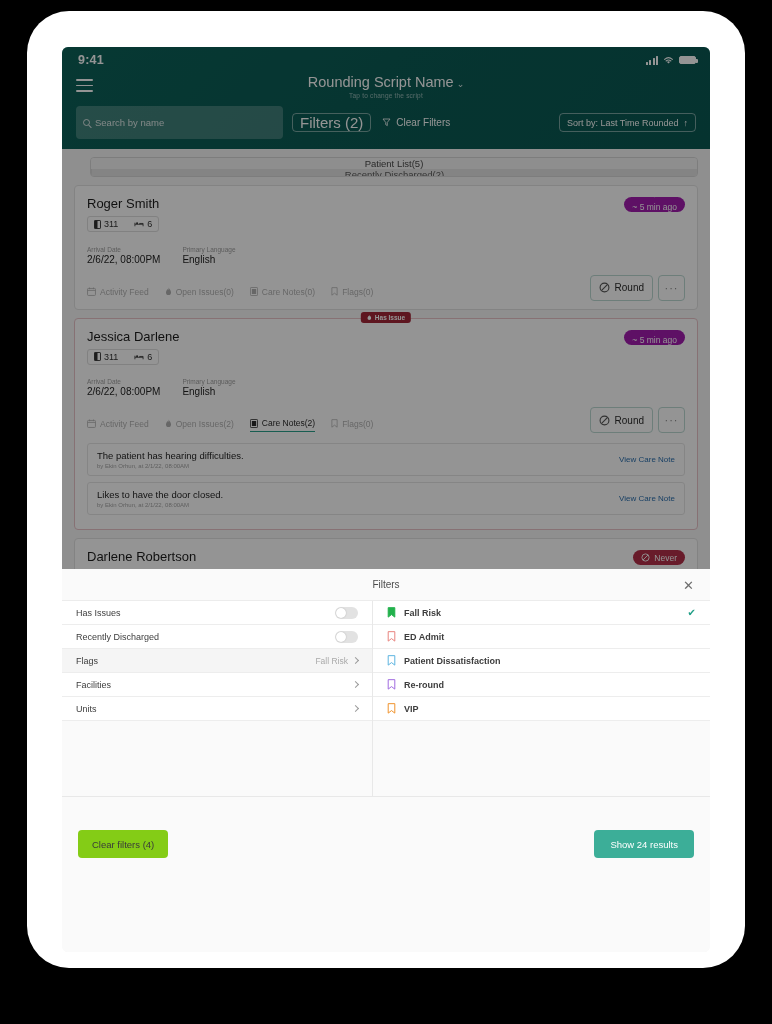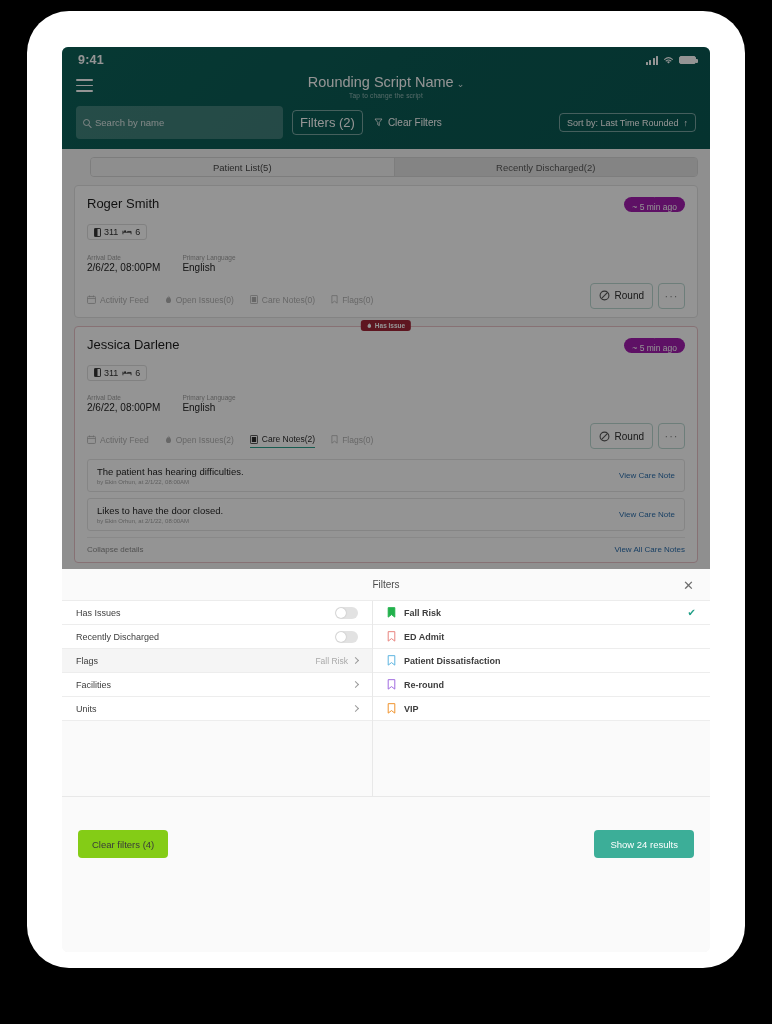--- a/index.html
+++ b/index.html
@@ -97,43 +97,44 @@
     width: 7px; height: 7px; border: 1.2px solid rgba(255,255,255,.8);
     border-radius: 50%; position: relative; flex: none;
   }
   .mag::after {
     content: ""; position: absolute; right: -3px; bottom: -2.2px;
     width: 4px; height: 1.2px; background: rgba(255,255,255,.8);
     transform: rotate(45deg); border-radius: 1px;
   }
   #search-placeholder { font-size: 9.5px; color: rgba(255,255,255,.82); }
   #filters-btn {
-    height: 25px; border: 1px solid rgba(255,255,255,.45); border-radius: 4px;
+    height: 19px; border: 1px solid rgba(255,255,255,.45); border-radius: 4px;
     display: flex; align-items: center; padding: 0 7px;
-    font-size: 13px; color: #fff; cursor: pointer;
+    font-size: 15px; color: #fff; cursor: pointer;
   }
   #clear-filters-btn {
     display: flex; align-items: center; gap: 5px;
     font-size: 10px; color: #fff; cursor: pointer; margin-left: 2px;
   }
   .funnel {
     width: 9px; height: 9px; position: relative; flex: none;
   }
   .funnel svg { display: block; }
   #sort-btn {
     margin-left: auto; height: 19px; border: 1px solid rgba(255,255,255,.45);
     border-radius: 4px; display: flex; align-items: center; gap: 5px;
     padding: 0 7px; font-size: 9px; color: #fff; cursor: pointer;
   }
 
   
   #tabs-row {
     display: flex; margin: 8px 12px 0 28px; height: 20px;
     border: 1px solid #d8d8d8; border-radius: 4px; overflow: hidden;
     background: #f0f0f0;
+    flex-direction: column;
   }
   .tab {
     flex: 1; display: flex; align-items: center; justify-content: center;
     font-size: 9.5px; color: #4a4a4a; cursor: pointer; background: #f4f4f4;
   }
   .tab.inactive { background: #e3e3e3; color: #5a5a5a; border-left: 1px solid #d8d8d8; }
 
   
   #patient-list { padding: 8px 12px 0 12px; }
   .patient-card {
@@ -142,21 +143,21 @@
   }
   .patient-card.has-issue { border-color: #e9c3c9; }
   .issue-badge {
     position: absolute; top: -7px; left: 50%; transform: translateX(-50%);
     background: #a32638; color: #fff; font-size: 6.5px; font-weight: bold;
     border-radius: 3px; padding: 2px 6px; display: flex; align-items: center; gap: 3px;
     white-space: nowrap;
   }
   .patient-name { font-size: 13px; color: #1d1d1d; font-weight: normal; }
   .room-badge {
-    margin-top: 13px; display: inline-flex; align-items: center; gap: 4px;
+    margin-top: 5px; display: inline-flex; align-items: center; gap: 16px;
     border: 1px solid #dedede; border-radius: 3px; padding: 2px 6px;
     font-size: 9px; color: #333;
   }
   .room-badge .rb { display: inline-flex; align-items: center; gap: 3px; }
   .meta-row { display: flex; gap: 22px; margin-top: 13px; }
   .meta-label { font-size: 6.5px; color: #a0a0a0; margin-bottom: 1px; }
   .meta-value { font-size: 10px; color: #242424; }
 
   .card-bottom {
     display: flex; align-items: flex-end; justify-content: space-between;
@@ -513,24 +514,20 @@
               </div>
               <div class="note-link">View Care Note</div>
             </div>
             <div class="note">
               <div>
                 <div class="note-text">Likes to have the door closed.</div>
                 <div class="note-sub">by Ekin Orhun, at 2/1/22, 08:00AM</div>
               </div>
               <div class="note-link">View Care Note</div>
             </div>
-            <div class="notes-footer">
-              <div class="collapse-link">Collapse details</div>
-              <div class="viewall-link">View All Care Notes</div>
-            </div>
           </div>
         </div>
 
         <div class="patient-card">
           <div class="status-pill never">
             <svg width="9" height="9" viewBox="0 0 10 10">
                 <circle cx="5" cy="5" r="4" fill="none" stroke="#fff" stroke-width="1"></circle>
                 <line x1="2.2" y1="7.8" x2="7.8" y2="2.2" stroke="#fff" stroke-width="1"></line>
               </svg>
             <span>Never</span>

